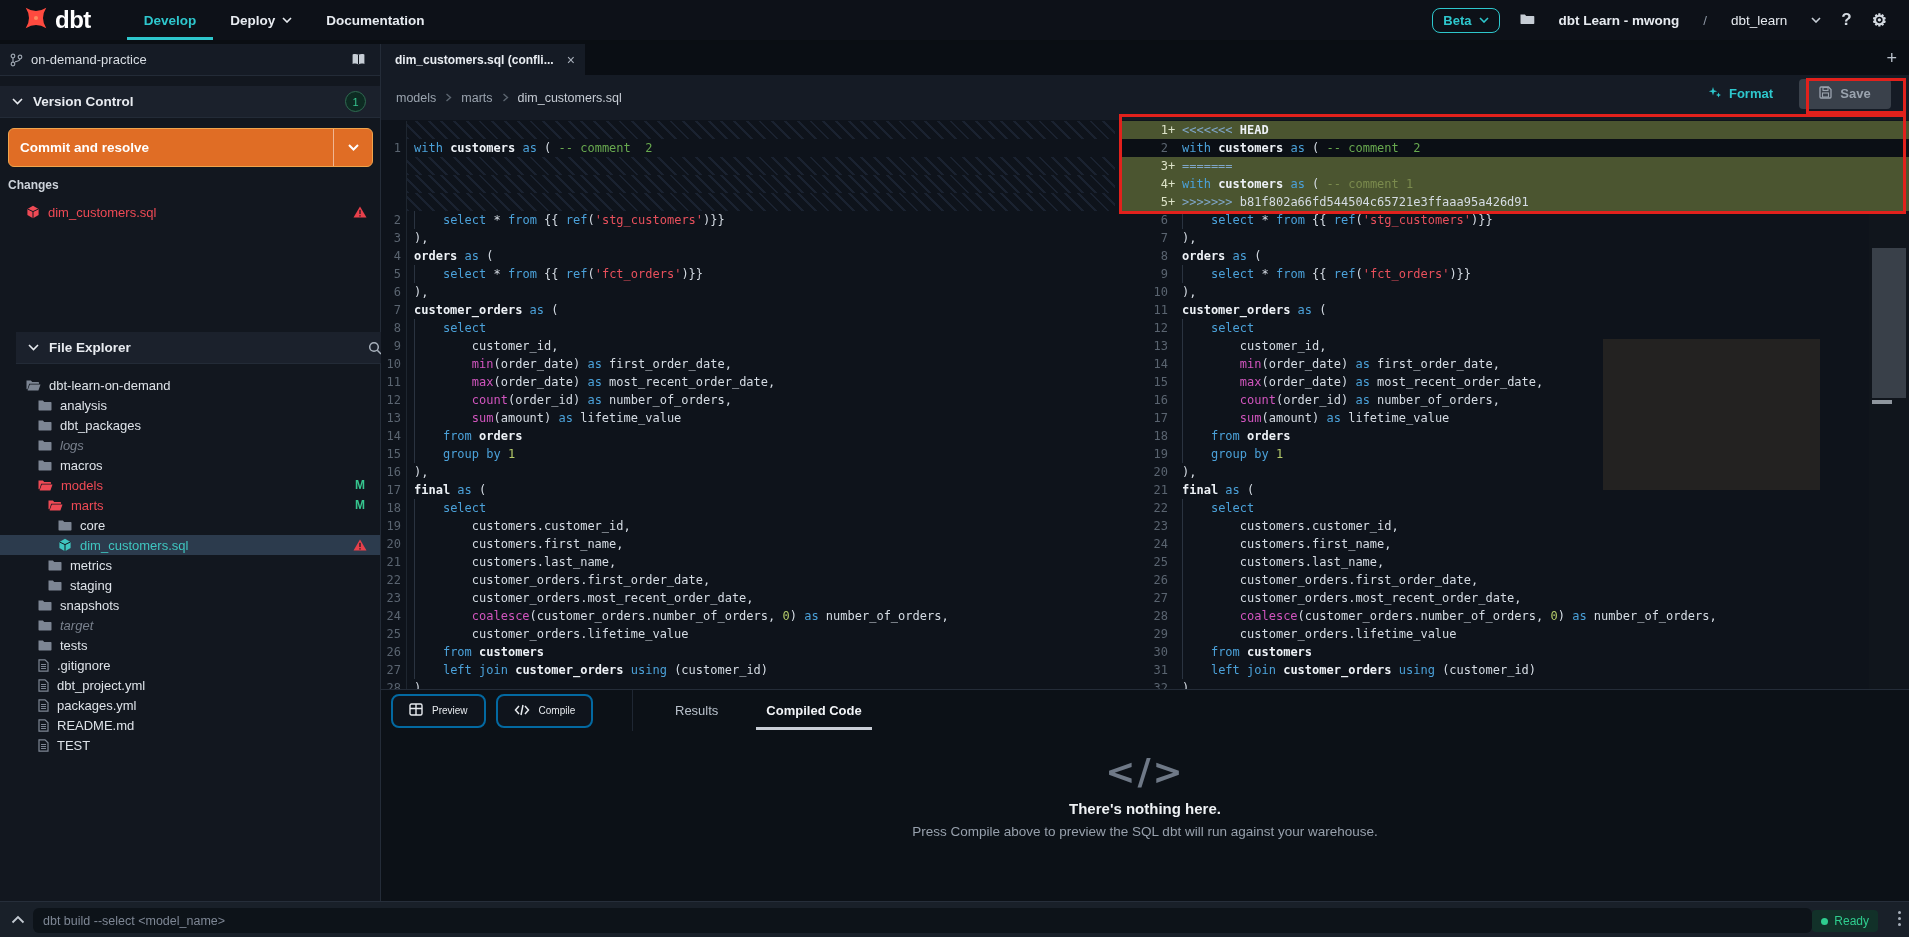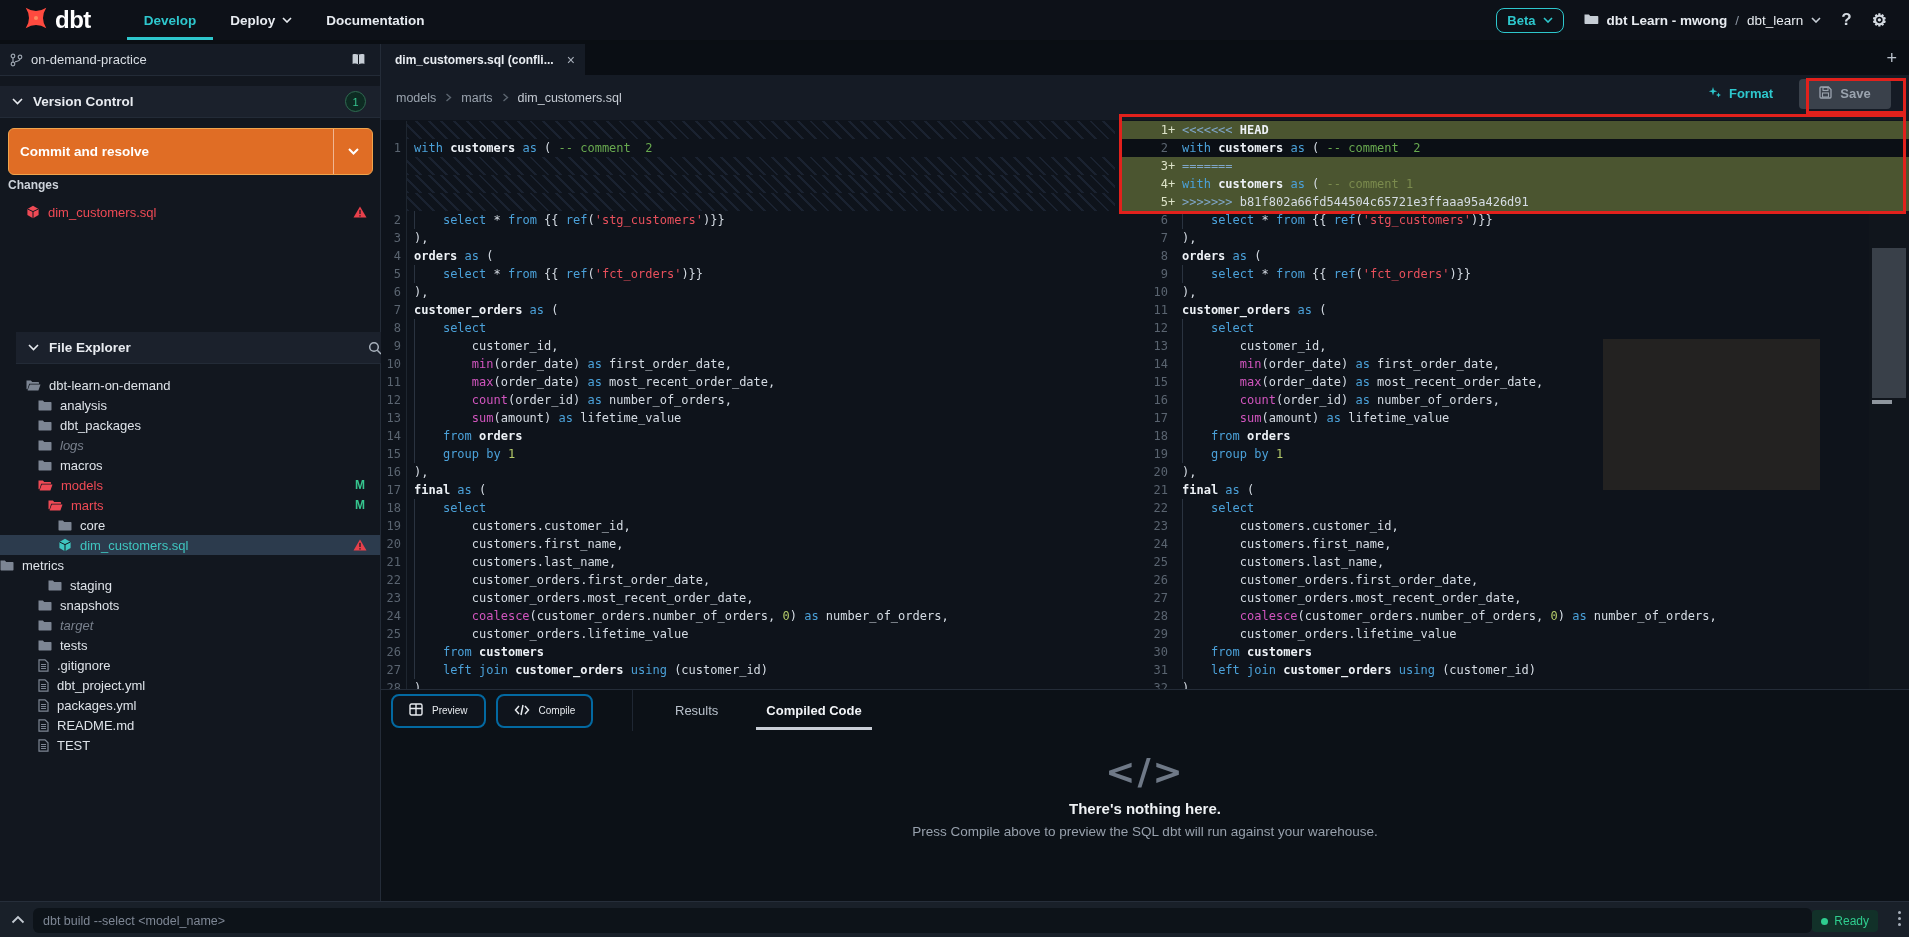--- a/index.html
+++ b/index.html
@@ -11,35 +11,35 @@
   .navstrip{left:0;top:40px;width:1909px;height:4px;background:#0a0e13;}
   .logo{display:flex;align-items:center;margin-left:22px;}
   .logo-text{color:#fff;font-weight:bold;font-size:24px;letter-spacing:-0.5px;margin-left:5px;}
   .nav-items{display:flex;margin-left:36px;height:40px;}
   .nav-item{display:flex;align-items:center;gap:7px;padding:0 17px;color:#e7ebf0;font-weight:bold;
             font-size:13.5px;cursor:pointer;height:40px;box-sizing:border-box;}
   .nav-item.active{color:#2ec7cd;box-shadow:inset 0 -3px 0 #2ec7cd;}
   .nav-right{position:absolute;right:22px;top:0;height:40px;display:flex;align-items:center;gap:20px;}
   .beta-pill{border:1.5px solid #2ec7cd;border-radius:8px;color:#2ec7cd;font-weight:bold;font-size:13px;
              padding:4px 10px;display:flex;align-items:center;gap:7px;}
-  .ws{display:flex;align-items:center;gap:8px;color:#e7ebf0;font-size:13.5px;}
+  .ws{display:flex;align-items:center;gap:24px;color:#e7ebf0;font-size:13.5px;}
   .ws b{font-weight:bold;}
   .ws .sep{color:#8a93a0;}
   .icon-btn{color:#d4dae1;font-weight:bold;font-size:17px;}
   
   .sidebar{left:0;top:44px;width:380px;height:857px;background:#12171f;border-right:1px solid #242c38;}
   .branchbar{left:0;top:0;width:380px;height:31px;background:#151b25;border-bottom:1px solid #232b37;
              display:flex;align-items:center;}
   .branch-label{color:#d9dee4;font-size:13px;margin-left:8px;}
   .sec-head{width:380px;height:32px;background:#1b212c;display:flex;align-items:center;
             border-bottom:1px solid #232b37;box-sizing:border-box;}
   .sec-title{color:#e8ebf0;font-weight:bold;font-size:13.5px;margin-left:10px;}
   .badge{position:absolute;right:14px;width:19px;height:19px;border-radius:50%;background:#0d2b22;
          border:1px solid #2f6b51;color:#36c68f;font-size:11px;display:flex;align-items:center;justify-content:center;}
-  .commit-btn{left:8px;top:84px;width:365px;height:47px;background:#e06d25;border:1px solid #f0a44c;
+  .commit-btn{left:8px;top:84px;width:365px;height:39px;background:#e06d25;border:1px solid #f0a44c;
               border-radius:6px;box-sizing:border-box;display:flex;align-items:center;cursor:pointer;}
   .commit-label{color:#fff;font-weight:bold;font-size:13.5px;margin-left:11px;flex:1;}
   .commit-caret{width:38px;height:100%;border-left:1px solid rgba(255,255,255,.5);display:flex;
                 align-items:center;justify-content:center;}
   .changes-label{left:8px;top:134px;color:#cdd3da;font-weight:bold;font-size:12px;}
   .changed-row{left:0;top:157px;width:380px;height:22px;display:flex;align-items:center;cursor:pointer;}
   .changed-name{color:#ef4a55;font-size:13px;margin-left:8px;}
   .tree{left:0;top:331px;width:380px;}
   .trow{position:relative;height:20px;display:flex;align-items:center;cursor:pointer;}
   .trow .lbl{font-size:13px;color:#dee3e9;margin-left:8px;}
@@ -342,21 +342,21 @@
           </span>
           <span class="lbl">dim_customers.sql</span>
           <span class="rwarn">
             <svg width="14" height="12" viewBox="0 0 14 12">
               <path d="M7 .5 13.5 11.5H.5z" fill="#e8404b"></path>
               <rect x="6.4" y="3.8" width="1.2" height="4.2" fill="#12171f"></rect>
               <rect x="6.4" y="9.2" width="1.2" height="1.3" fill="#12171f"></rect>
             </svg>
           </span>
         </div>
-        <div class="trow normal" style="">
+        <div class="trow normal" style="padding-left: 48px;">
           <span class="ticon">
             <svg width="14" height="11" viewBox="0 0 14 11">
               <path fill="currentColor" d="M.5.5h4.4l1.3 1.6h6.6a.7.7 0 0 1 .7.7v7a.7.7 0 0 1-.7.7H1.2a.7.7 0 0 1-.7-.7z"></path>
             </svg>
           </span>
           <span class="lbl">metrics</span>
         </div>
         <div class="trow normal" style="padding-left: 48px;">
           <span class="ticon">
             <svg width="14" height="11" viewBox="0 0 14 11">

